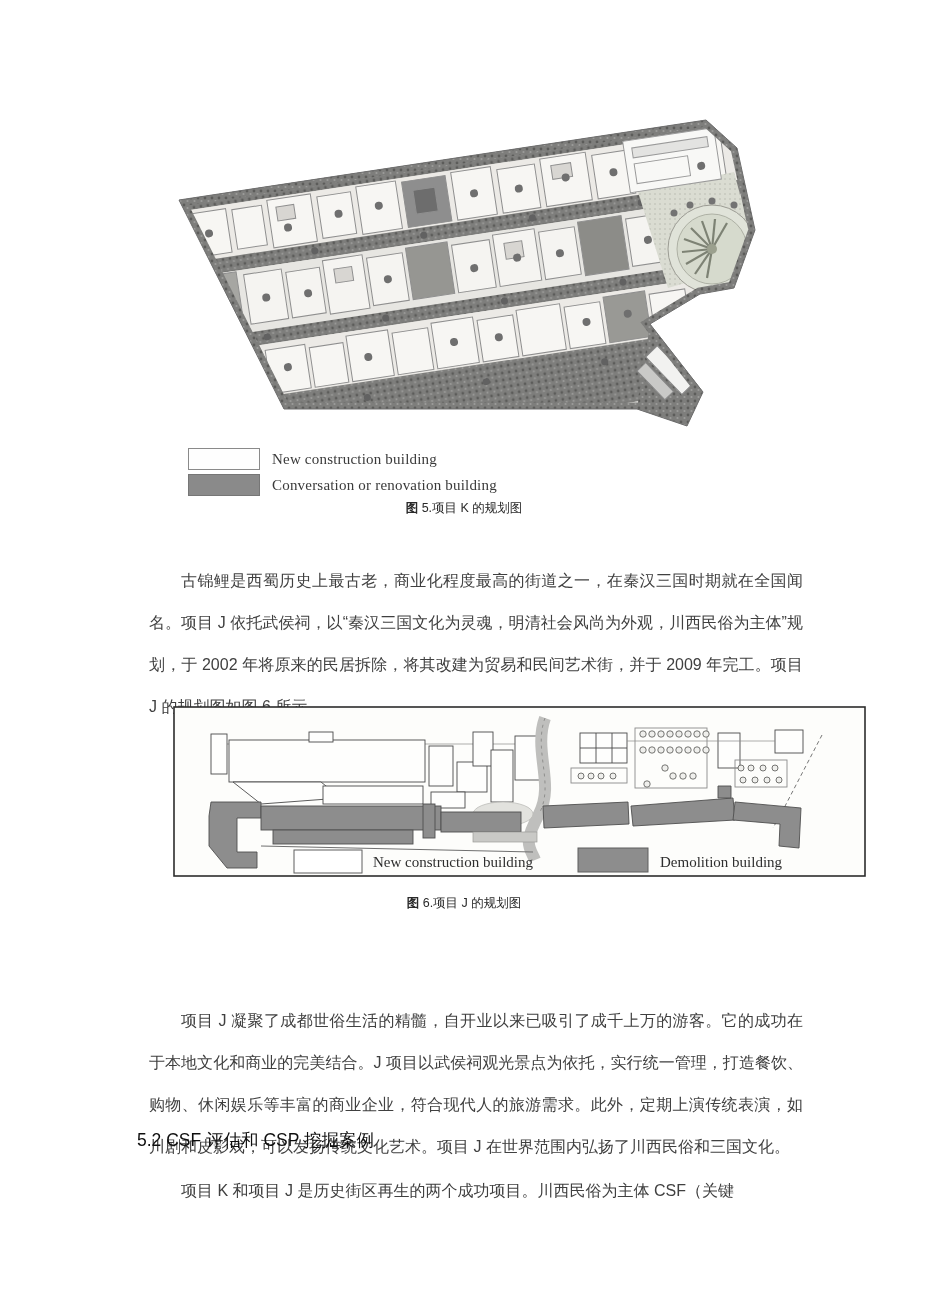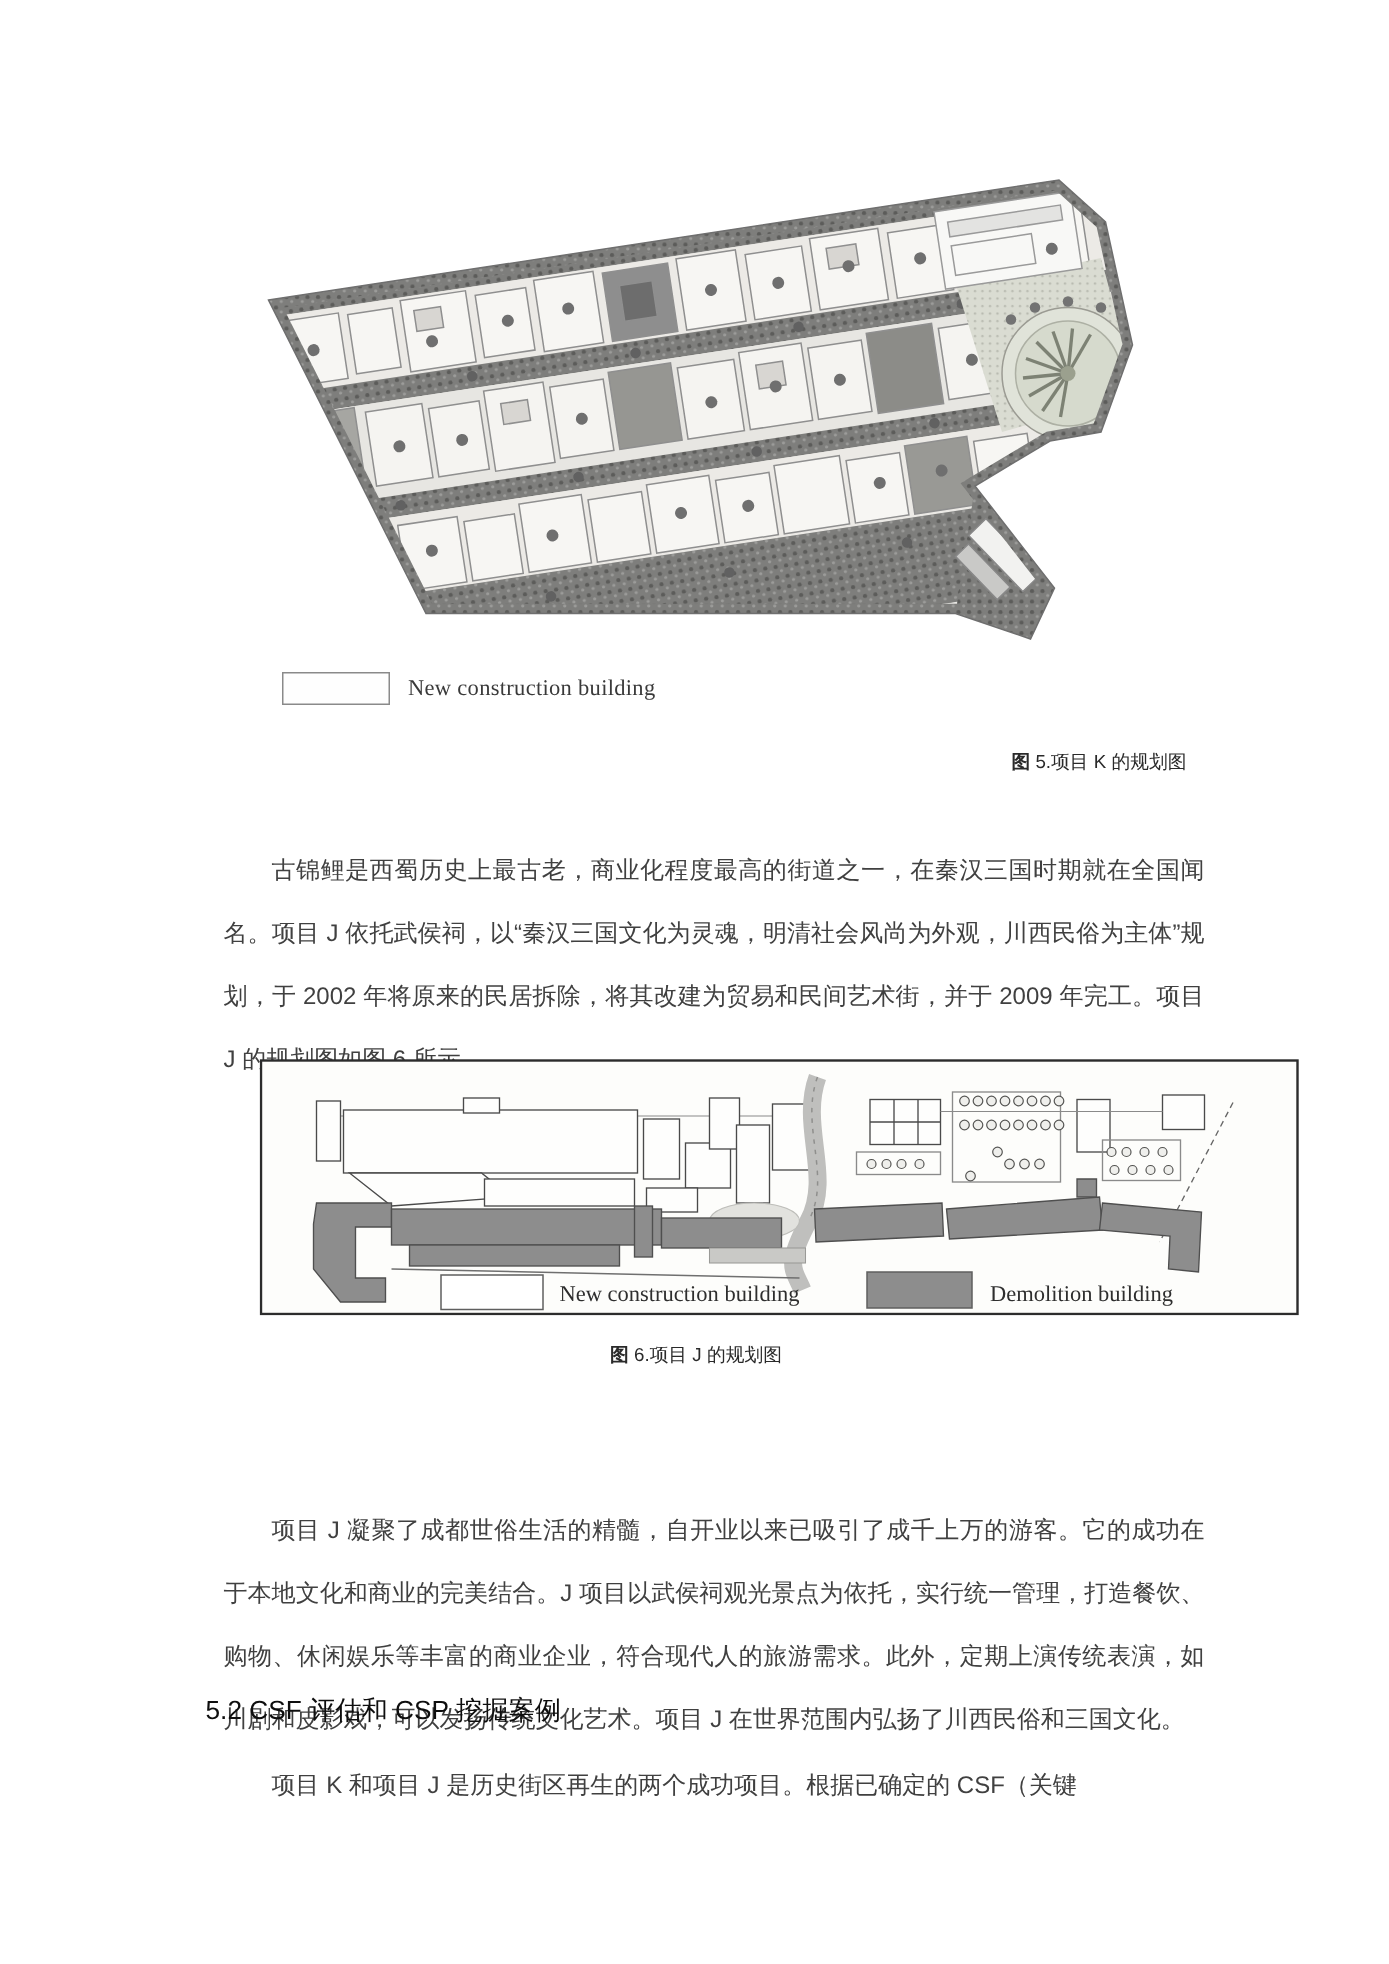--- a/index.html
+++ b/index.html
@@ -13,21 +13,21 @@
   .legend5{position:absolute;left:188px;top:446px;}
   .legend-row{display:flex;align-items:center;height:26px;}
   .swatch{width:72px;height:22px;box-sizing:border-box;border:1px solid #8a8a8a;margin-right:12px;flex:0 0 auto;}
   .swatch.white{background:#fefefe;}
   .swatch.gray{background:#8a8a8a;border-color:#767676;}
   .legend-label{font-family:"Liberation Serif","DejaVu Serif",serif;font-size:15px;color:#3a3a3a;letter-spacing:.2px;}
   .caption{
     position:absolute;left:137px;width:654px;text-align:center;
     font-size:12.5px;line-height:20px;color:#2a2a2a;
   }
-  #caption5{top:498px;text-align:right;}
+  #caption5{top:498px;}
   #caption6{top:893px;text-align:center;}
   .cap-bold{font-weight:bold;}
   .para{
     position:absolute;left:137px;width:654px;margin:12px;
     font-size:16px;line-height:42px;text-align:justify;text-indent:2em;color:#404040;
   }
   #para1{top:548px;}
   #para2{top:988px;}
   #para3{top:1158px;}
   .h2{
@@ -214,20 +214,24 @@
 
       <polygon points="11,88 538,8 569,36 587,118 566,176 532,182 482,212 535,280 519,314 469,297 238,297 116,297" fill="none" stroke="url(#ht)" stroke-width="13"></polygon>
     </g>
     <polygon points="11,88 538,8 569,36 587,118 566,176 532,182 482,212 535,280 519,314 469,297 238,297 116,297" fill="none" stroke="#6f6f6f" stroke-width="1"></polygon>
   </svg>
 
   <div class="legend5">
     <div class="legend-row">
       <span class="swatch white"></span>
       <span class="legend-label">New construction building</span>
+    </div>
+    <div class="legend-row">
+      <span class="swatch gray"></span>
+      <span class="legend-label">Conversation or renovation building</span>
     </div>
   </div>
 
   <div id="caption5" class="caption">
     <span class="cap-bold">图</span><span> 5.项目 K 的规划图</span>
   </div>
 
   <p id="para1" class="para">古锦鲤是西蜀历史上最古老，商业化程度最高的街道之一，在秦汉三国时期就在全国闻名。项目 J 依托武侯祠，以“秦汉三国文化为灵魂，明清社会风尚为外观，川西民俗为主体”规划，于 2002 年将原来的民居拆除，将其改建为贸易和民间艺术街，并于 2009 年完工。项目 J 的规划图如图 6 所示。</p>
 
   <svg id="fig6-svg" class="fig-svg" width="693" height="171" viewBox="0 0 693 171">
@@ -324,15 +328,15 @@
   </svg>
 
   <div id="caption6" class="caption">
     <span class="cap-bold">图</span><span> 6.项目 J 的规划图</span>
   </div>
 
   <p id="para2" class="para">项目 J 凝聚了成都世俗生活的精髓，自开业以来已吸引了成千上万的游客。它的成功在于本地文化和商业的完美结合。J 项目以武侯祠观光景点为依托，实行统一管理，打造餐饮、购物、休闲娱乐等丰富的商业企业，符合现代人的旅游需求。此外，定期上演传统表演，如川剧和皮影戏，可以发扬传统文化艺术。项目 J 在世界范围内弘扬了川西民俗和三国文化。</p>
 
   <h2 class="h2">5.2 CSF 评估和 CSP 挖掘案例</h2>
 
-  <p id="para3" class="para">项目 K 和项目 J 是历史街区再生的两个成功项目。根据已确定的 CSF（关键</p>
+  <p id="para3" class="para">项目 K 和项目 J 是历史街区再生的两个成功项目。川西民俗为主体 CSF（关键</p>
 
 </div>
 
 </body></html>

